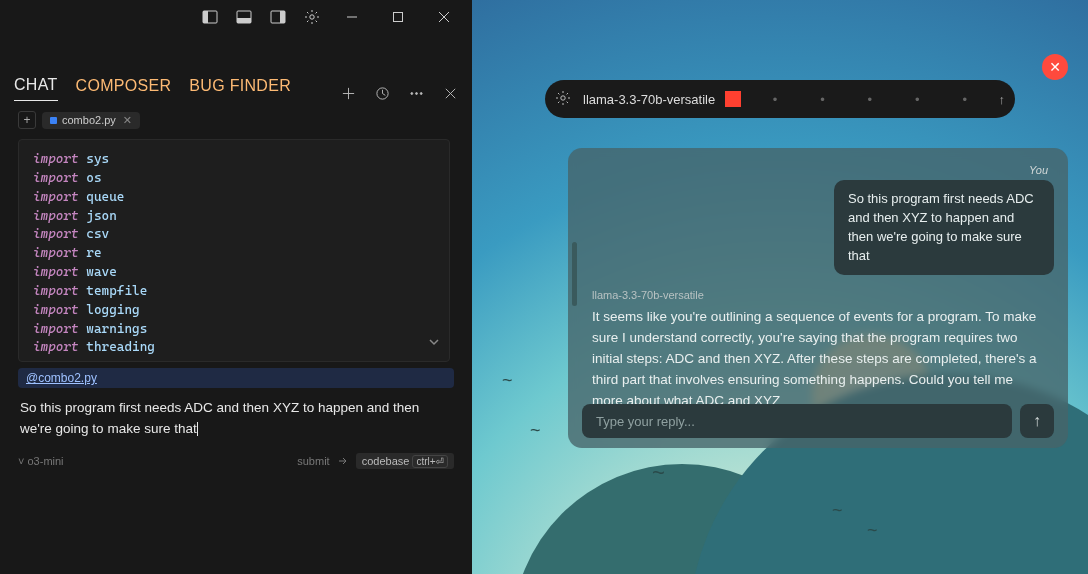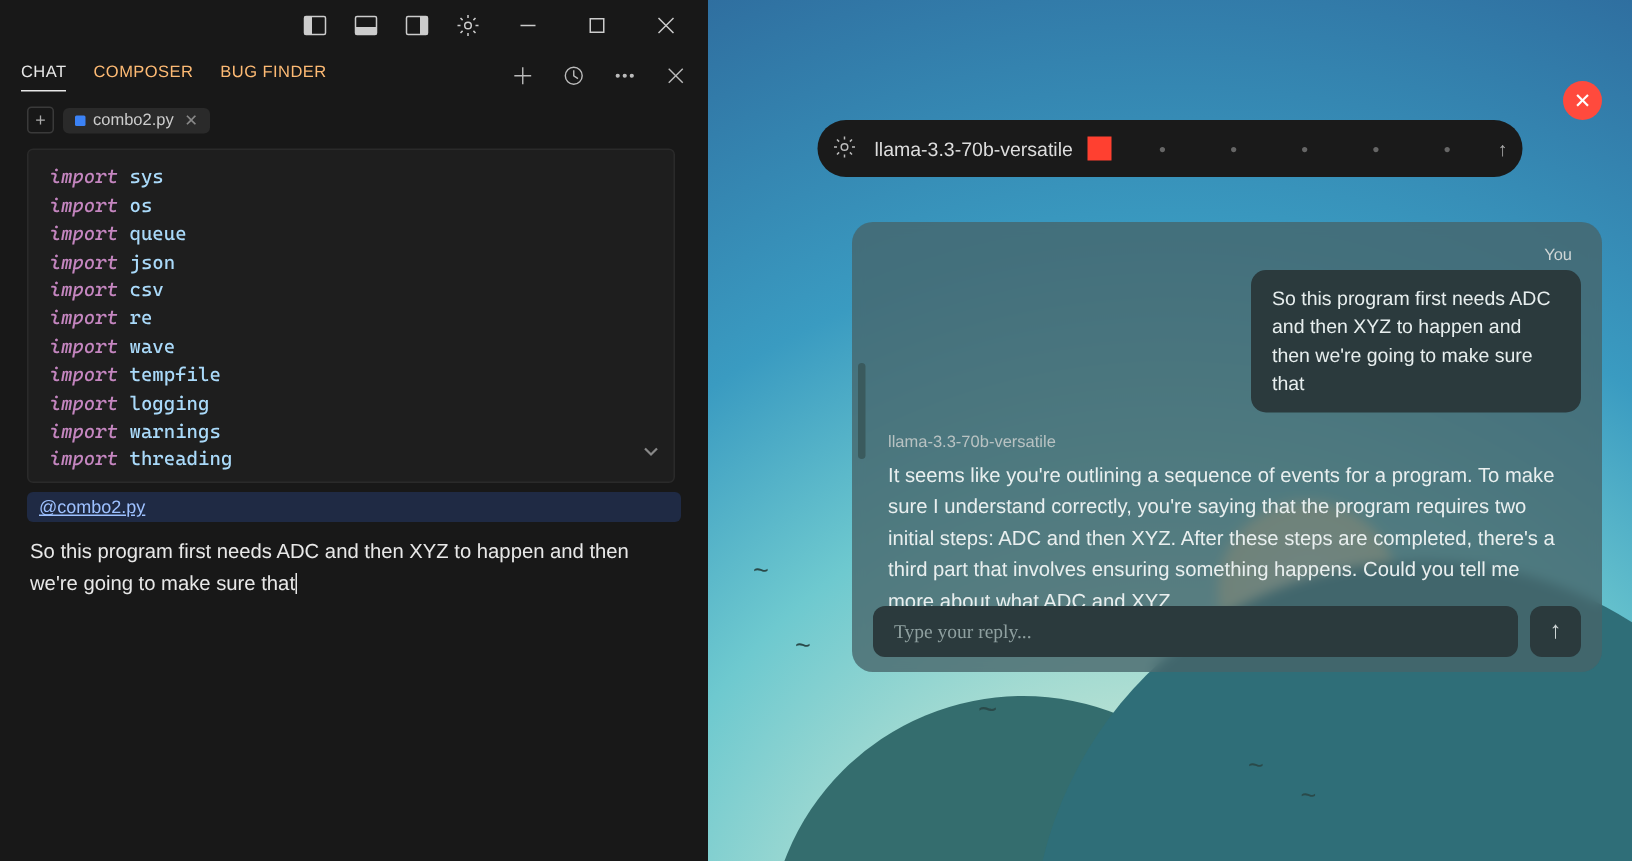--- a/index.html
+++ b/index.html
@@ -34,25 +34,26 @@
   width: 32px; height: 28px;
   display: flex; align-items: center; justify-content: center;
   fill: #ccc; color: #ccc;
 }
 .titlebar .tb-icon svg { width: 16px; height: 16px; }
 .win-btn { width: 44px; height: 28px; display:flex;align-items:center;justify-content:center; }
 .win-btn svg { width: 12px; height: 12px; stroke:#ccc; fill:none; }
 
 .tabs-row {
   display: flex;
-  align-items: flex-start;
+  align-items: flex-end;
   padding: 8px 14px 4px 14px;
   gap: 18px;
-  font-size: 11px;
+  font-size: 16px;
   letter-spacing: 0.3px;
+  margin-top: 34px;
 }
 .tabs-row .tab { color: #fdba74; padding-bottom: 6px; cursor:pointer;}
 .tabs-row .tab.active { color: #e8e8e8; border-bottom: 1px solid #e8e8e8; }
 .tabs-row .spacer { flex:1; }
 .tabs-row .tab-ico { width:16px;height:16px; color:#bbb; display:flex;align-items:center;justify-content:center;}
 .tabs-row .tab-ico svg{width:15px;height:15px;stroke:#bbb;fill:none;}
 
 .file-chip-row {
   display:flex; align-items:center; gap:6px;
   padding: 6px 18px 0 18px;
@@ -143,37 +144,37 @@
 
 .chat-widget{
   position:absolute;top:148px;left:96px;right:20px;height:300px;
   background:rgba(70,100,105,0.78);
   border-radius:14px;
   padding:14px 14px 10px 14px;
   color:#e9efef;
   backdrop-filter:blur(4px);
   display:flex;flex-direction:column;
 }
-.you-label{align-self:flex-end;font-size:11px;color:#cfd6d6;margin:2px 6px 4px 0;}
+.you-label{align-self:flex-end;font-size:11px;color:#cfd6d6;margin:2px 6px 4px 0;font-style:italic;}
 .user-bubble{
   align-self:flex-end;max-width:220px;background:#2b3a3d;color:#e7eeee;
   border-radius:10px;padding:10px 14px;font-size:13px;line-height:1.45;
 }
 .model-label{font-size:11px;color:#b8c2c2;margin:14px 0 6px 10px;}
 .model-bubble{
   background:transparent;font-size:13.5px;line-height:1.55;padding:0 10px;
   max-height:110px;overflow:hidden;
 }
 .scroll-ind{position:absolute;left:4px;top:94px;width:5px;height:64px;background:#3a5a5d;border-radius:3px;}
 .reply-row{
   margin-top:auto;display:flex;gap:8px;align-items:center;
 }
 .reply-input{
   flex:1;height:34px;background:#2b3a3d;border:none;border-radius:8px;
-  padding:13px 14px;color:#cfd6d6;font-size:13px;font-family:Liberation Serif, serif;
+  padding:13px 14px;color:#cfd6d6;font-size:13px;
 }
 .reply-input::placeholder{color:#8fa0a0;}
 .send-btn{
   width:34px;height:34px;background:#2b3a3d;border-radius:8px;
   display:flex;align-items:center;justify-content:center;color:#cfd6d6;
 }
 </style>
 </head>
 <body>
 
@@ -281,20 +282,31 @@
         </svg>
     </span>
   </div>
 
   <span class="mention-pill">@combo2.py</span>
 
   <div class="chat-text">
     <span>So this program first needs ADC and then XYZ to happen and then we're going to make sure that</span><span class="cursor"></span>
   </div>
 
+  <div class="footer-row">
+    <span>˅ <span>o3-mini</span></span>
+    <div class="spacer"></div>
+    <span>submit</span>
+    <svg width="10" height="10" viewBox="0 0 10 10">
+        <path d="M1 5h7M5 2l3 3-3 3" stroke="#777" fill="none"></path>
+      </svg>
+    <span class="pill">
+      <span>codebase</span> <span class="kbd">ctrl+⏎</span>
+    </span>
+  </div>
 </div>
 
 <div class="desktop-pane">
   <div class="sun"></div>
   <div class="hill c"></div>
   <div class="hill a"></div>
   <div class="hill b"></div>
   <div class="bird" style="left:30px;top:370px">~</div>
   <div class="bird" style="left:58px;top:420px">~</div>
   <div class="bird" style="left:180px;top:460px;font-size:22px">~</div>

